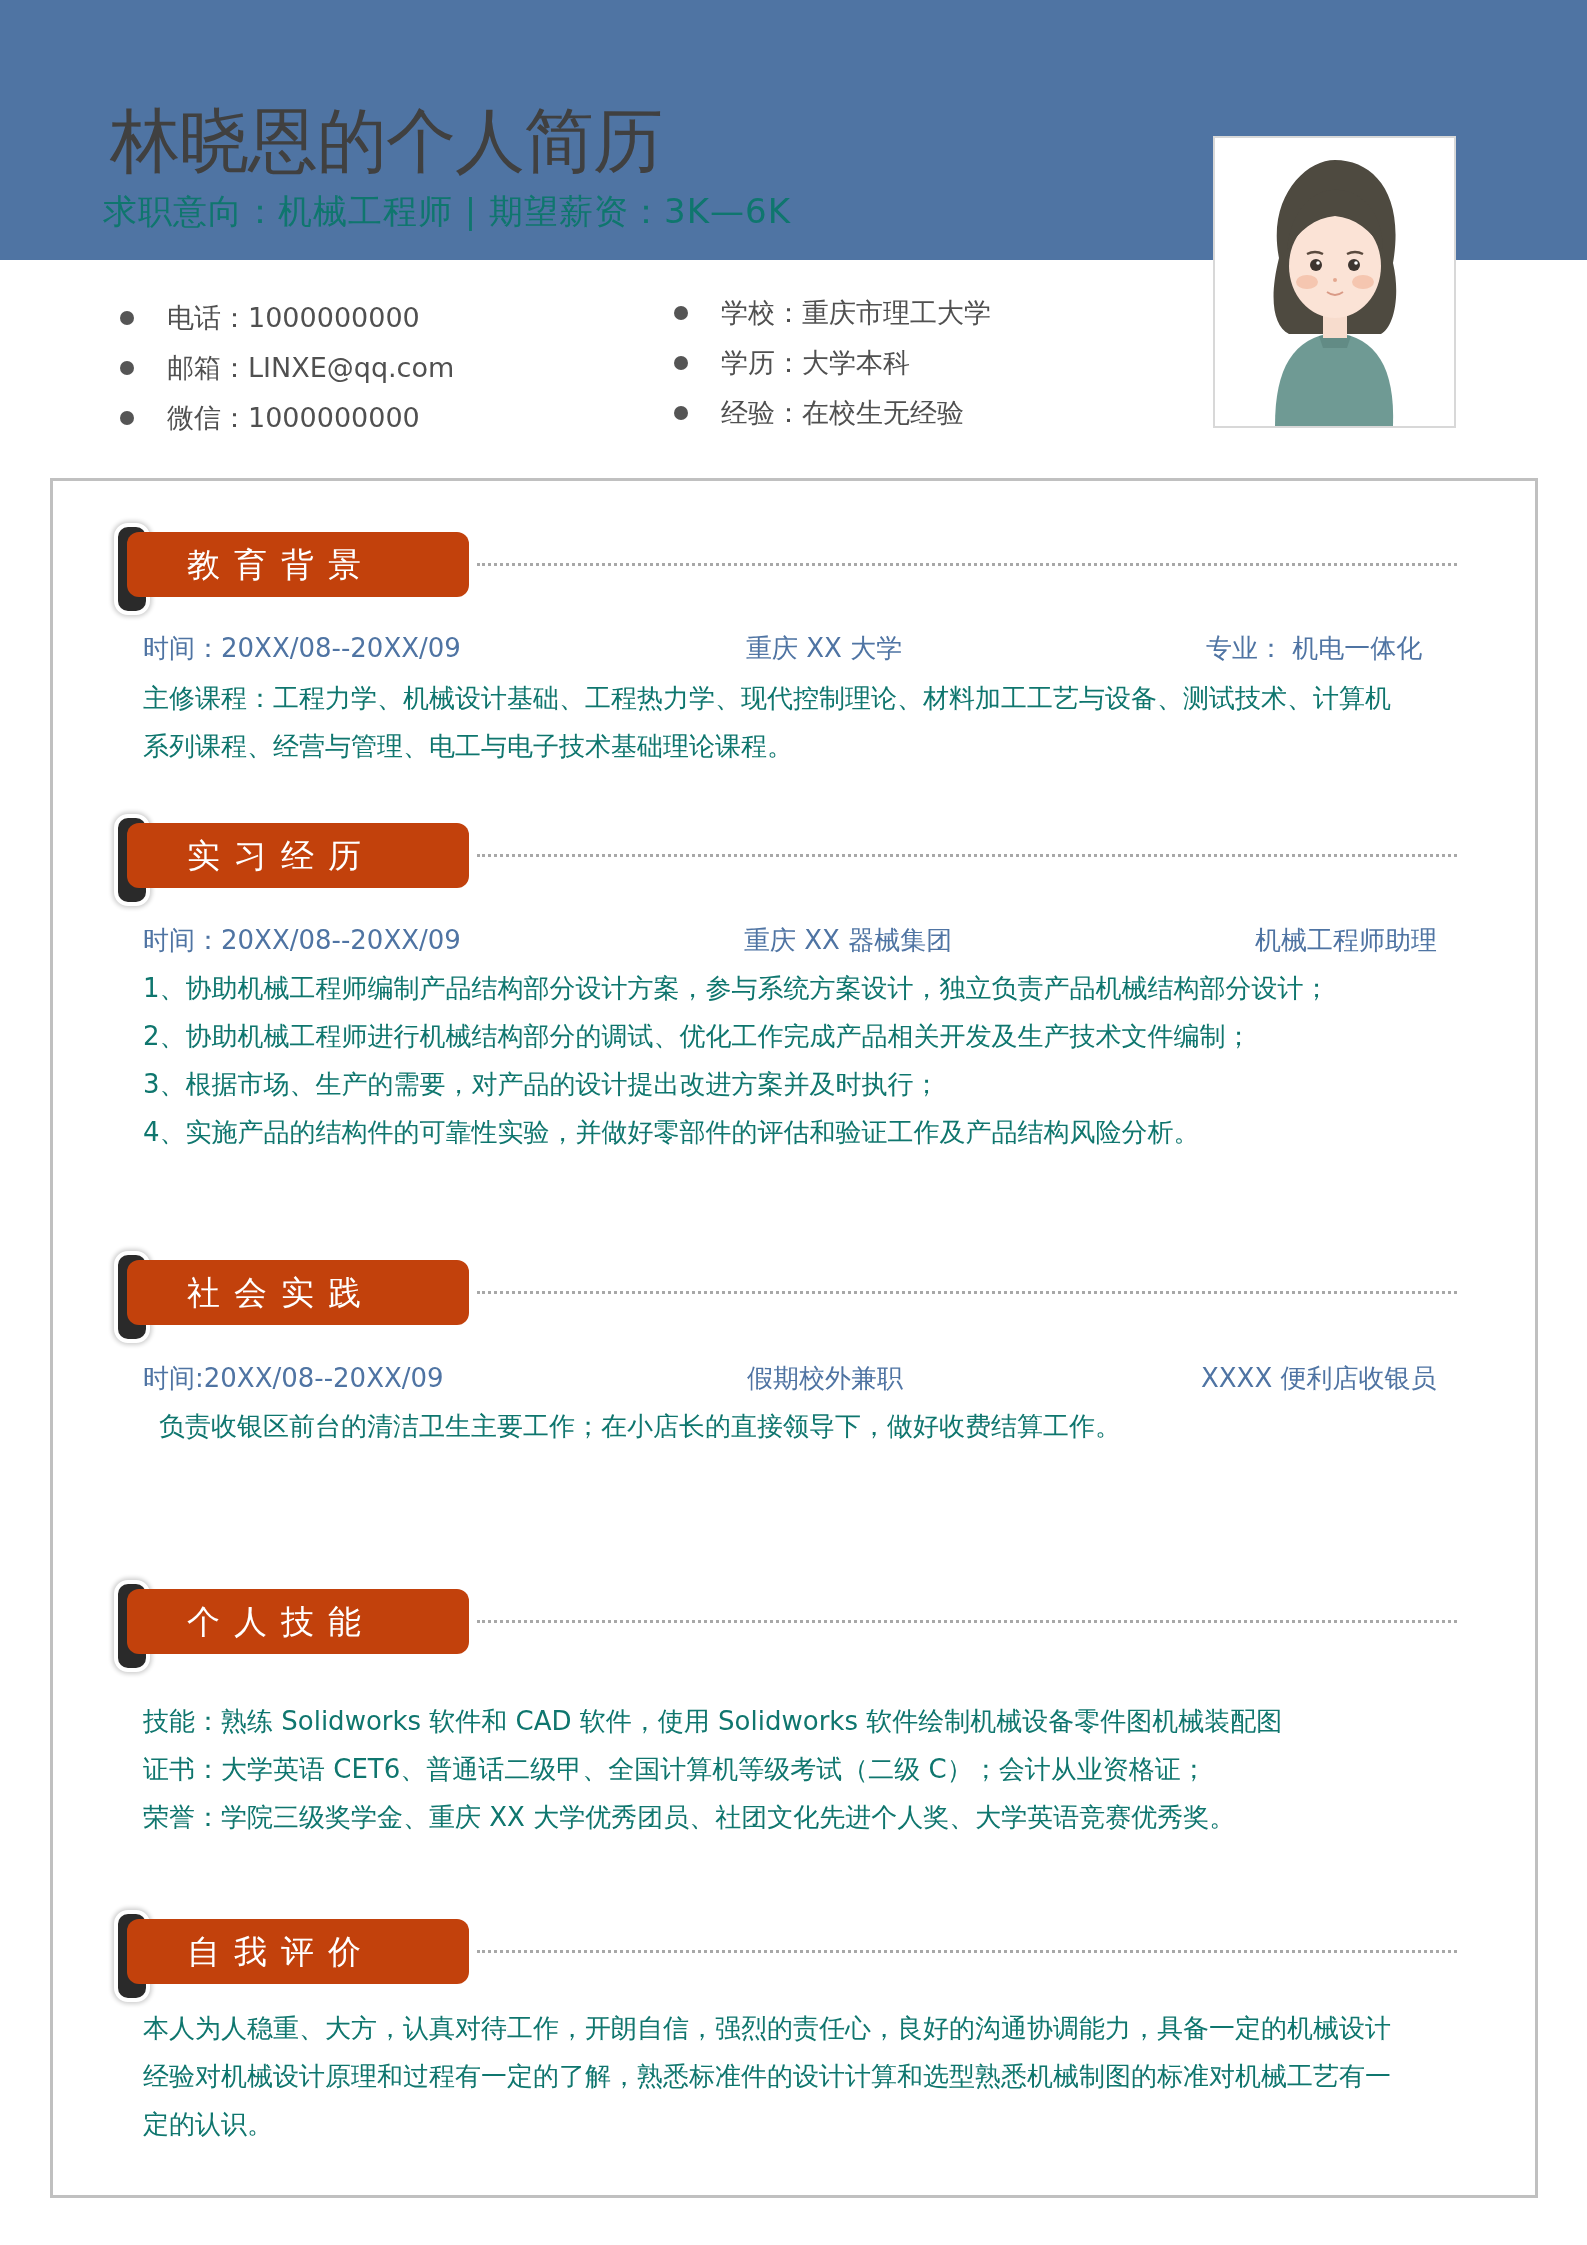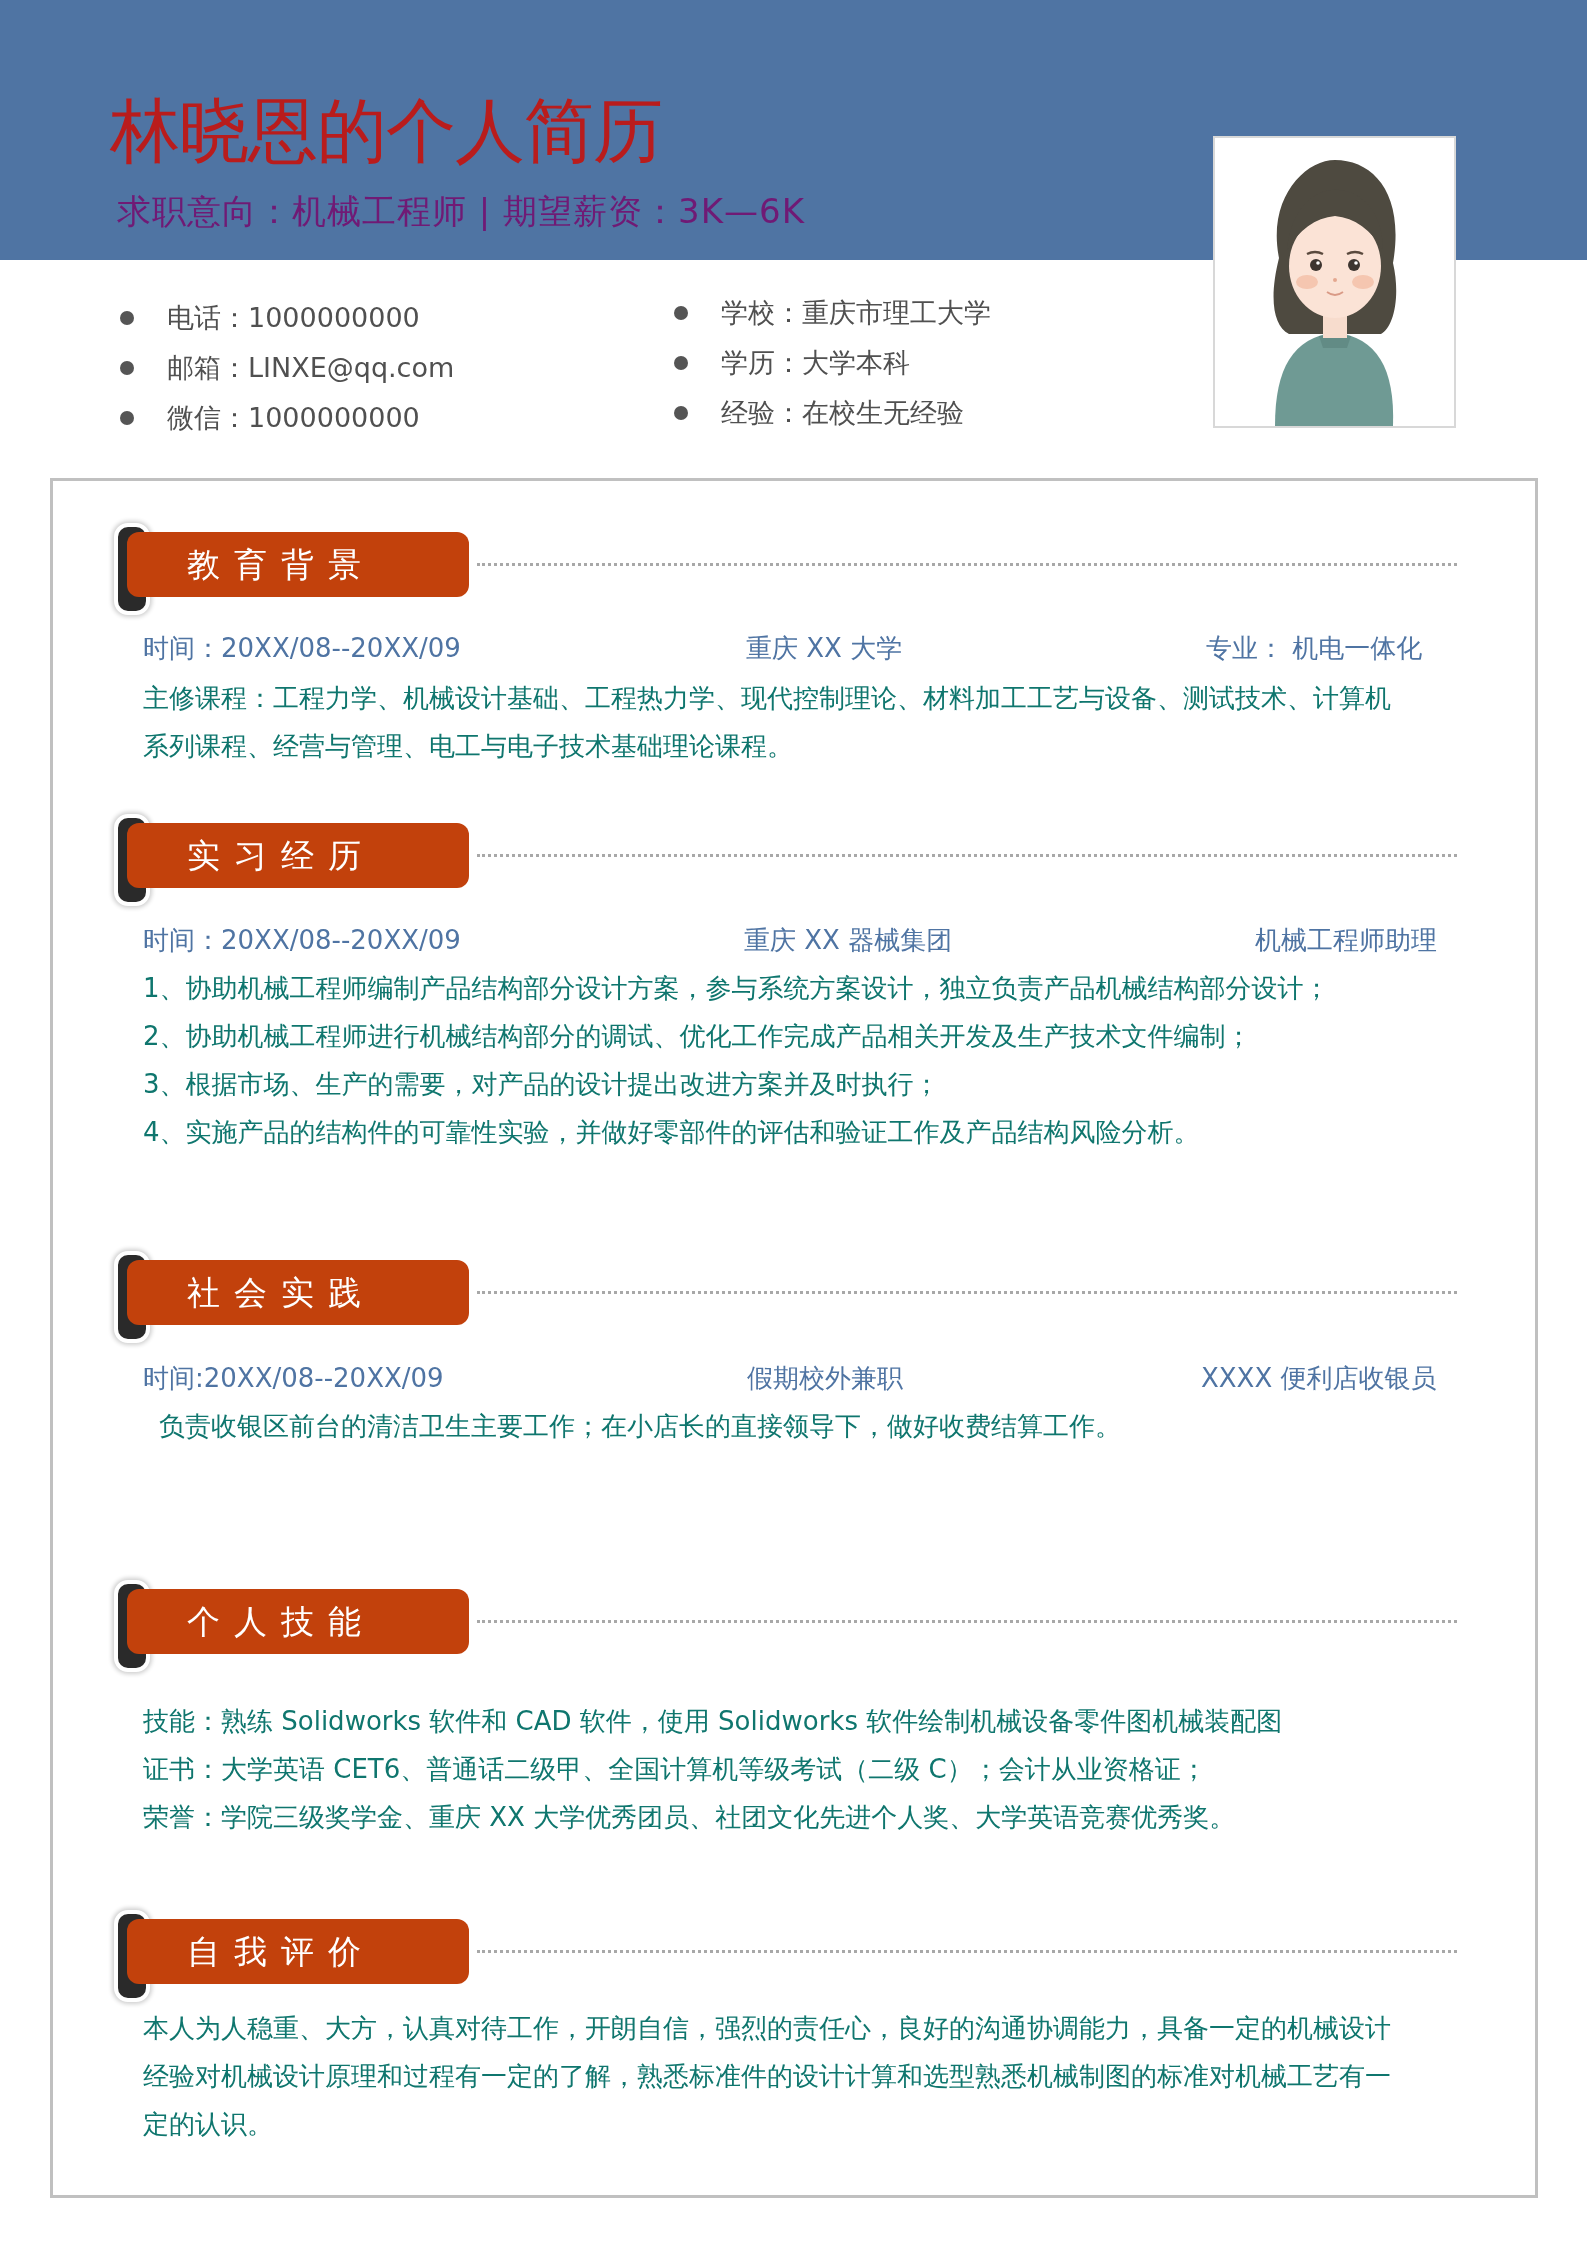--- a/index.html
+++ b/index.html
@@ -7,27 +7,27 @@
     width:1587px; height:2245px; position:relative; overflow:hidden;
     background:#ffffff;
     font-family: "DejaVu Sans", "Liberation Sans", sans-serif;
     color:#404040;
   }
   .header-band {
     position:absolute; left:0; top:0; width:1587px; height:260px;
     background:#4f74a3;
   }
   .title {
-    position:absolute; left:110px; top:86px;
-    font-size:70px; line-height:90px; color:#b91c1c; letter-spacing:-1px;
+    position:absolute; left:110px; top:96px;
+    font-size:70px; line-height:90px; color:#404040; letter-spacing:-1px;
     white-space:nowrap;
   }
   .subtitle {
-    position:absolute; left:117px; top:188px;
-    font-size:34px; line-height:46px; color:#701a75; white-space:nowrap;
+    position:absolute; left:103px; top:188px;
+    font-size:34px; line-height:46px; color:#0f766e; white-space:nowrap;
     letter-spacing:1px;
   }
   .photo {
     position:absolute; left:1213px; top:136px; width:243px; height:292px;
     background:#ffffff; border:2px solid #d8d8d8; box-sizing:border-box; overflow:hidden;
   }
   .info-list { position:absolute; margin:0; padding:0; list-style:none; }
   .info-list li {
     position:relative; height:50px; line-height:50px; font-size:27px; color:#505050;
     padding-left:47px; white-space:nowrap;

